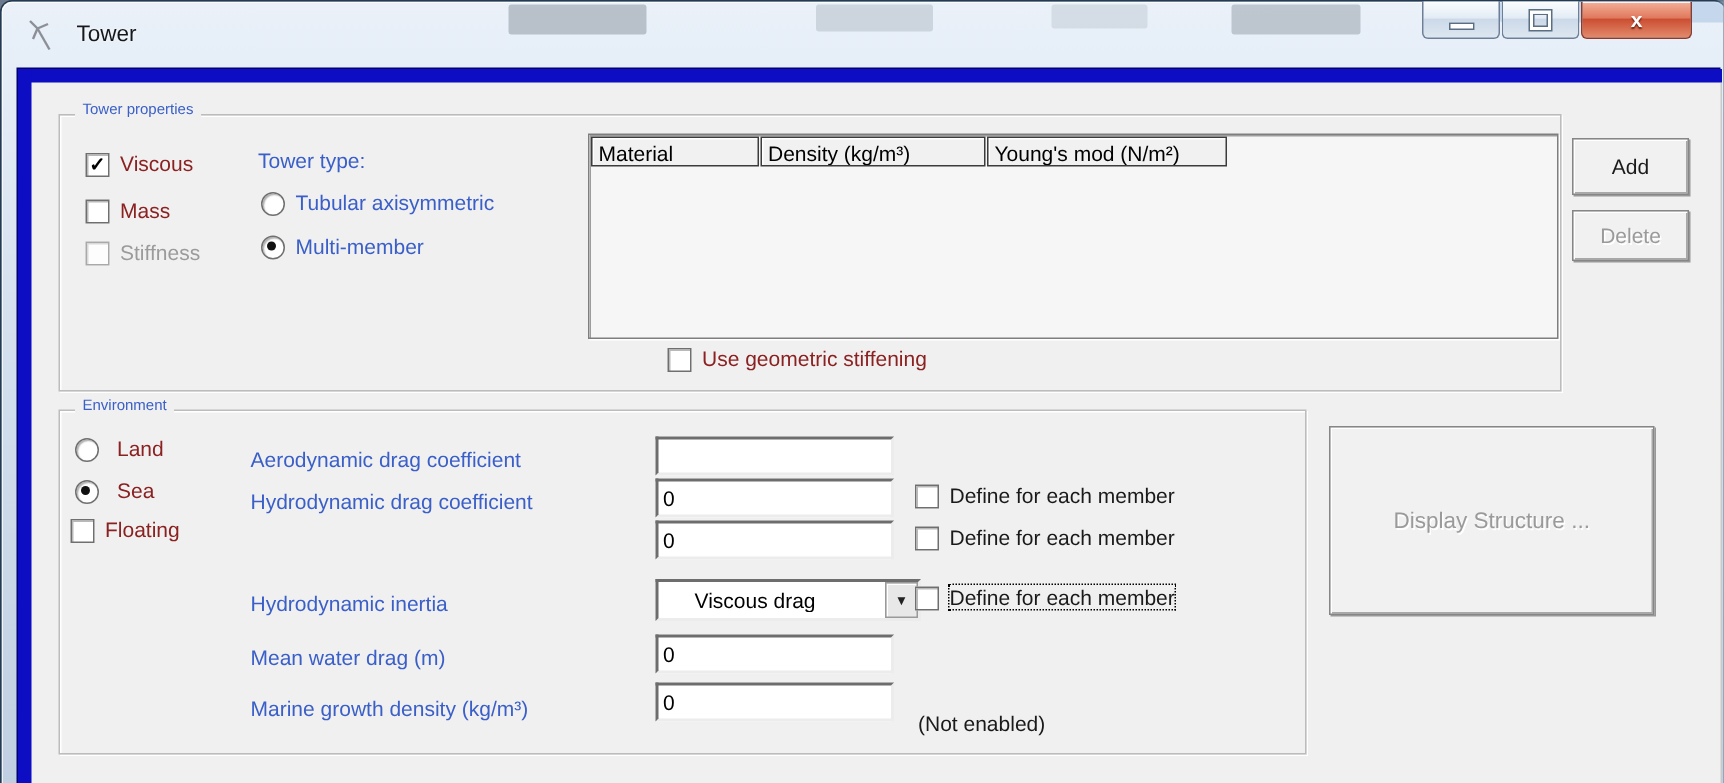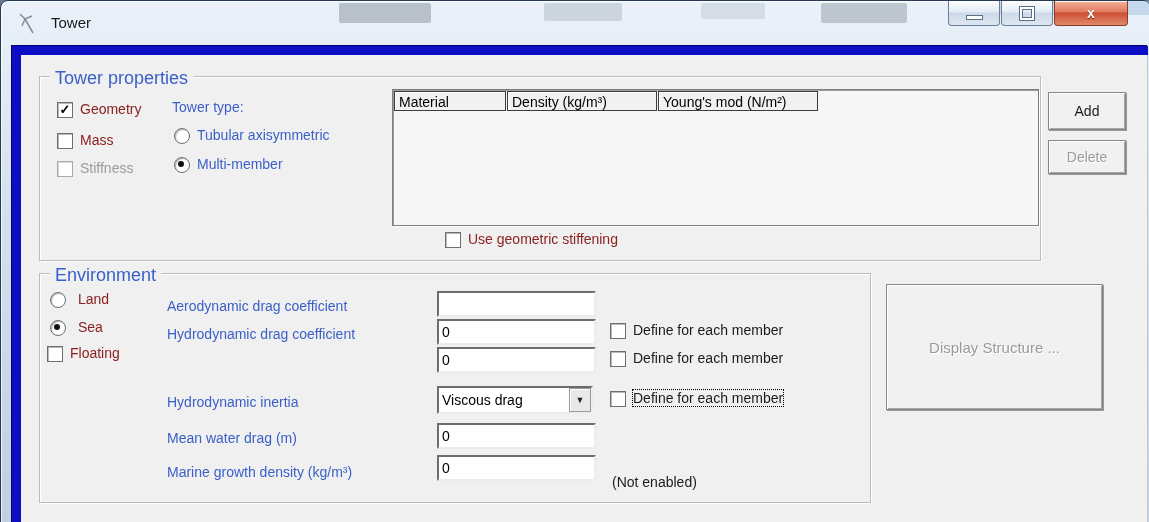--- a/index.html
+++ b/index.html
@@ -32,21 +32,21 @@
 
   
   .client{position:absolute;left:11px;top:45px;width:1127px;height:485px;
           background:#F0F0F0;border-left:9px solid #0D0DC4;border-top:9px solid #0D0DC4;
           box-shadow:-1px -1px 0 #00006e, inset -1px 0 0 #c9c9c9;}
 
   
   .group{position:absolute;border:1px solid #bcbcbc;
          box-shadow:inset 1px 1px 0 #fff,1px 1px 0 #fff;}
   .group-label{position:absolute;top:-9px;left:10px;background:#F0F0F0;padding:0 5px;
-               font-size:18px;color:#3A5FC8;white-space:nowrap;}
+               font-size:10px;color:#3A5FC8;white-space:nowrap;}
   .lbl{font-size:14px;white-space:nowrap;}
   .red{color:#8B2121;}
   .blue{color:#3A5FC8;}
   .blk{color:#1a1a1a;}
   .dis{color:#9b9b9b;}
 
   .cb{width:14px;height:14px;background:#fff;border:1px solid #6f6f6f;
       box-shadow:inset 1px 1px 0 #b9b9b9;display:flex;align-items:center;justify-content:center;
       font-size:13px;font-weight:bold;color:#000;cursor:pointer;}
   .cb.disabled{border-color:#a9a9a9;box-shadow:inset 1px 1px 0 #d9d9d9;background:#fdfdfd;}
@@ -62,21 +62,21 @@
        padding:0 3px;font-family:"Liberation Sans",sans-serif;box-sizing:content-box;}
 
   .btn{background:#F1F1F1;border:1px solid #868686;color:#1a1a1a;font-size:14px;
        box-shadow:inset 1px 1px 0 #ffffff,inset -1px -1px 0 #a8a8a8,1px 1px 0 rgba(80,80,80,.55);
        display:flex;align-items:center;justify-content:center;cursor:pointer;
        font-family:"Liberation Sans",sans-serif;}
   .btn.disabled{color:#9a9a9a;text-shadow:1px 1px 0 #fff;cursor:default;}
   .btn.strong{box-shadow:inset 1px 1px 0 #ffffff,inset -1px -1px 0 #a8a8a8,2px 2px 0 #4f4f4f;}
 
   .combo{position:absolute;background:#fff;border:2px solid;border-color:#6d6d6d #ececec #ececec #6d6d6d;
-         display:flex;align-items:center;}
+         display:flex;align-items:center;padding-left:21px;}
   .combo-text{flex:1;font-size:14px;color:#000;padding-left:3px;white-space:nowrap;overflow:hidden;}
   .combo-btn{width:20px;align-self:stretch;background:#e8e8e8;border:1px solid #9a9a9a;
          box-shadow:inset 1px 1px 0 #fff;display:flex;align-items:center;justify-content:center;
          font-size:9px;color:#222;cursor:pointer;}
 
   .focusrect{outline:1px dotted #000;}
 
   
   .tbl{position:absolute;background:#f6f6f6;border:1px solid #7e7e7e;
        box-shadow:inset 1px 1px 0 #9d9d9d, 1px 1px 0 #fff;}
@@ -120,21 +120,21 @@
         </div>
       </div>
     </div>
 
     <div class="client">
 
       <div class="group" style="left:18px;top:21px;width:1000px;height:183px;">
         <span class="group-label">Tower properties</span>
 
         <span class="cb checked abs" style="left:17px;top:25px;"></span>
-        <span class="lbl red abs" style="left:40px;top:24px;">Geometry</span>
+        <span class="lbl red abs" style="left:40px;top:24px;">Viscous</span>
 
         <span class="cb abs" style="left:17px;top:56px;"></span>
         <span class="lbl red abs" style="left:40px;top:55px;">Mass</span>
 
         <span class="cb disabled abs" style="left:17px;top:84px;"></span>
         <span class="lbl dis abs" style="left:40px;top:83px;">Stiffness</span>
 
         <span class="lbl blue abs" style="left:132px;top:22px;">Tower type:</span>
 
         <span class="radio abs" style="left:134px;top:51px;"></span>

